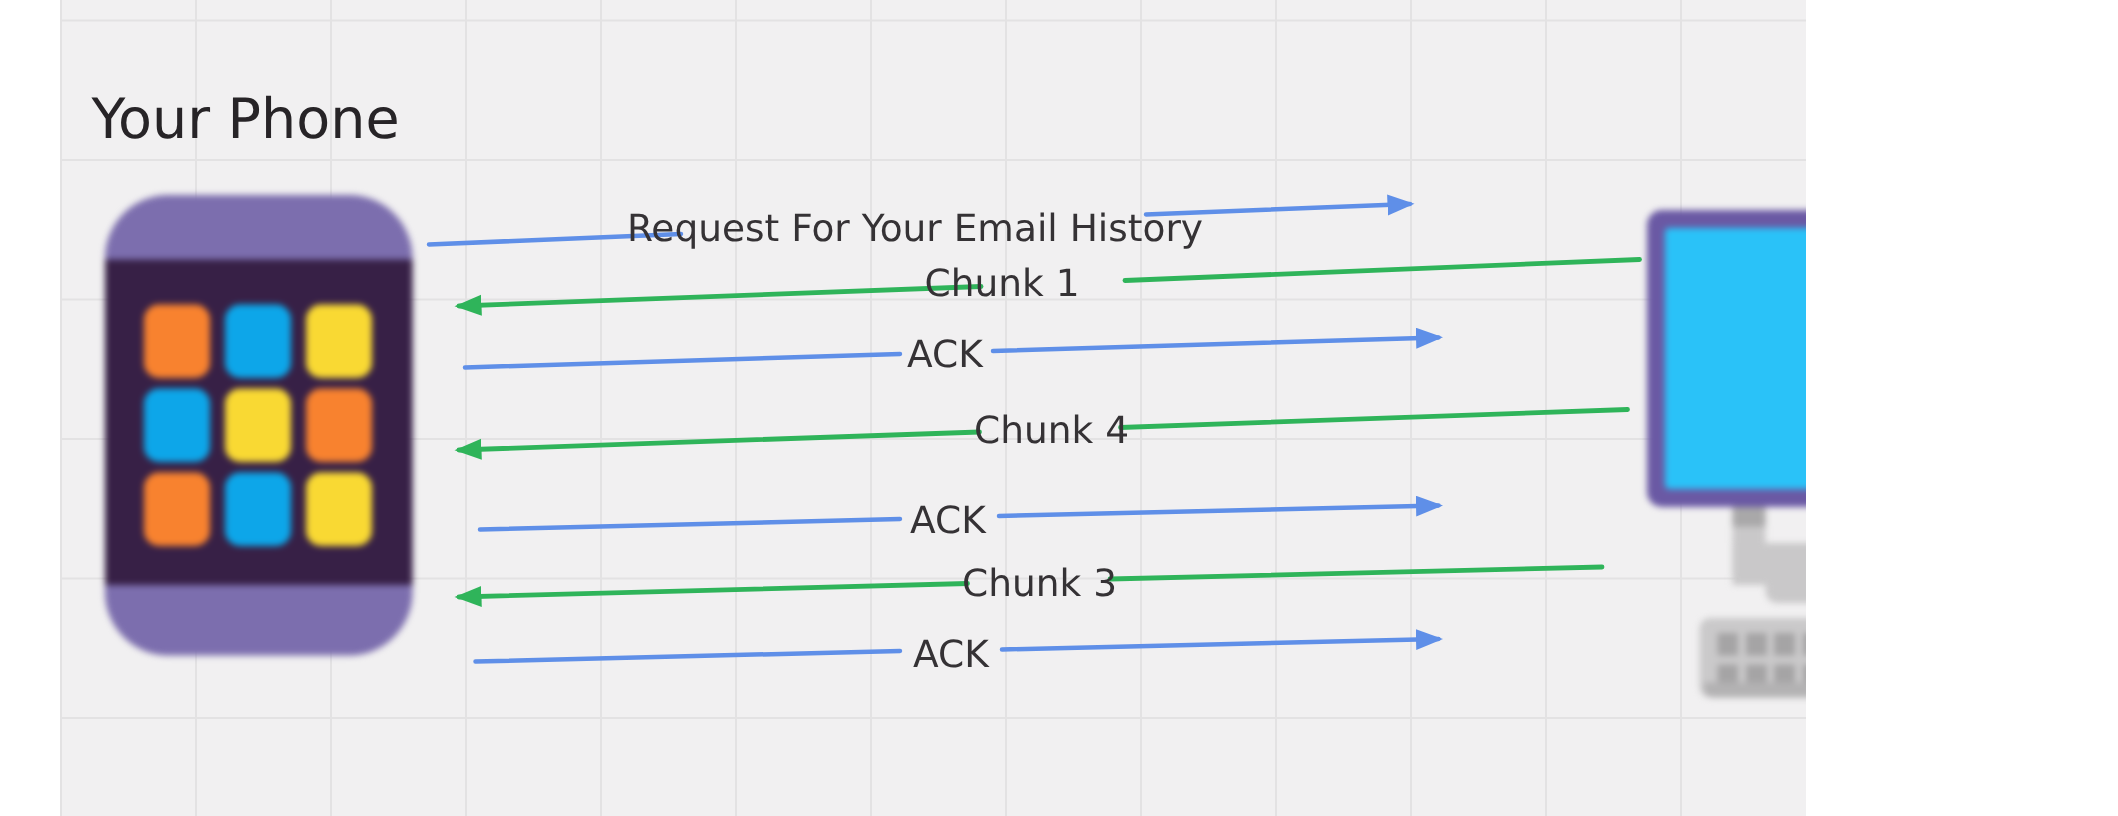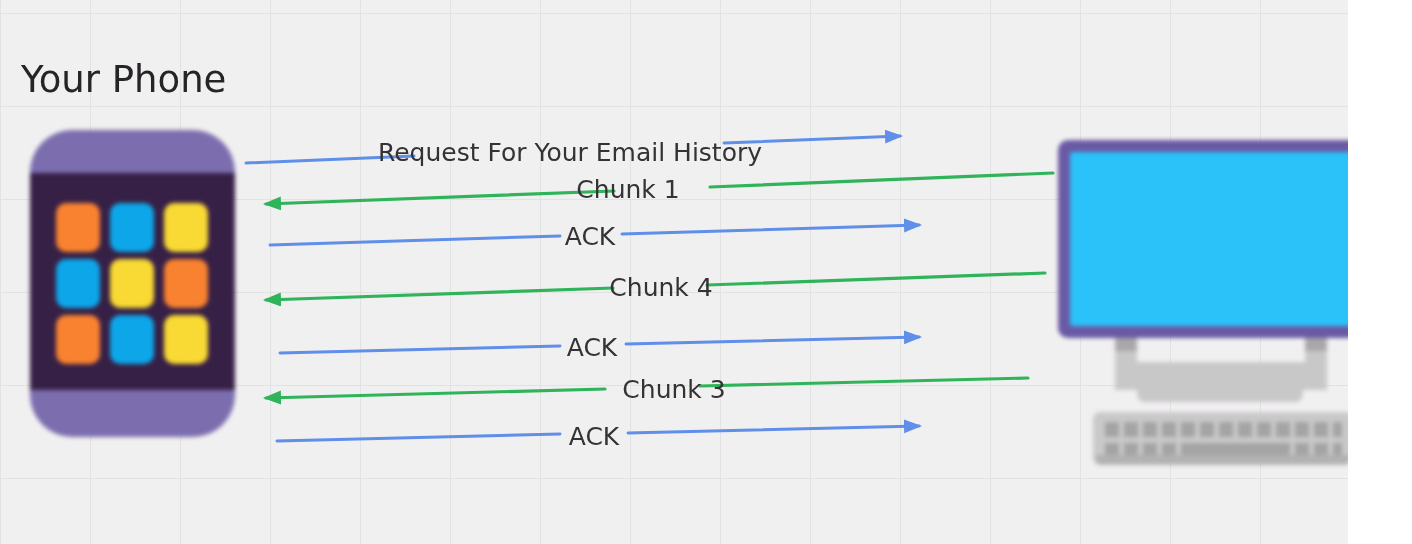--- a/index.html
+++ b/index.html
@@ -1,24 +1,25 @@
 <!DOCTYPE html>
 <html><head>
 <meta charset="utf-8">
 <style>
   html,body{margin:0;padding:0;background:#fff;}
   #stage{
-    position:relative;width:1348px;height:544px;overflow:hidden;
+    position:relative;width:1164px;height:544px;overflow:hidden;
     background-color:#f1f0f1;
     background-image:
       linear-gradient(#e3e2e3 1.5px, transparent 1.5px),
       linear-gradient(90deg,#e3e2e3 1.5px, transparent 1.5px);
     background-size:90px 93px, 90px 93px;
     background-position:0 13px, 0 0;
     font-family:"DejaVu Sans","Liberation Sans",sans-serif;
+    margin-left:40px;
   }
   .node-title{
     position:absolute;font-size:37px;color:#272427;white-space:nowrap;line-height:1.1;
   }
   .msg-label{
     position:absolute;transform:translate(-50%,-50%);
     font-size:25px;color:#353235;white-space:nowrap;
   }
   .icon{position:absolute;filter:blur(2.3px);}
   
@@ -127,16 +128,16 @@
 
     <line x1="277" y1="441" x2="560" y2="434" stroke-width="3" stroke-linecap="round" stroke="#5f8fe8"></line>
     <line x1="628" y1="433" x2="919" y2="426" stroke-width="3" stroke-linecap="round" marker-end="url(#head-blue)" stroke="#5f8fe8"></line>
   </svg>
 
   <div class="msg-label" style="left:570px;top:152px">Request For Your Email History</div>
   <div class="msg-label" style="left:628px;top:189px">Chunk 1</div>
   <div class="msg-label" style="left:590px;top:236px">ACK</div>
   <div class="msg-label" style="left:661px;top:287px">Chunk 4</div>
   <div class="msg-label" style="left:592px;top:347px">ACK</div>
-  <div class="msg-label" style="left:674px;top:389px">Chunk 3</div>
+  <div class="msg-label" style="left:653px;top:389px">Chunk 3</div>
   <div class="msg-label" style="left:594px;top:436px">ACK</div>
 
 </div>
 
 </body></html>

